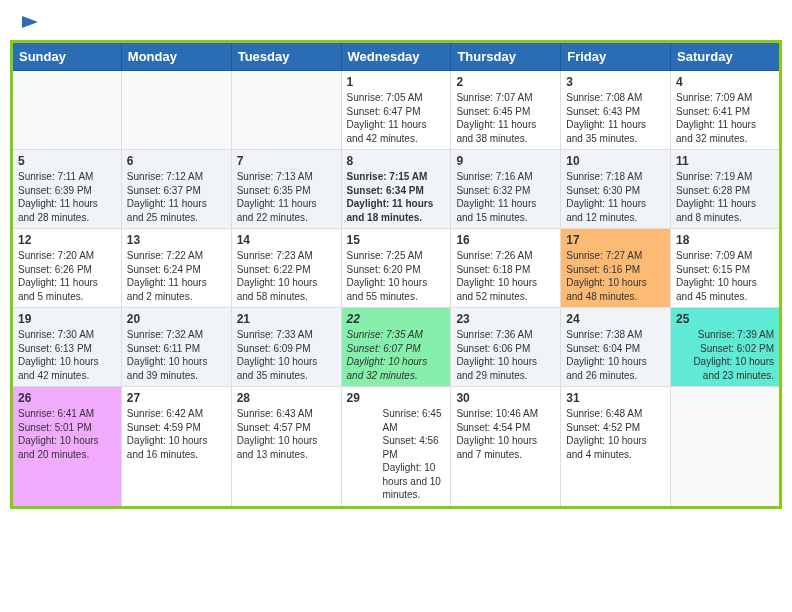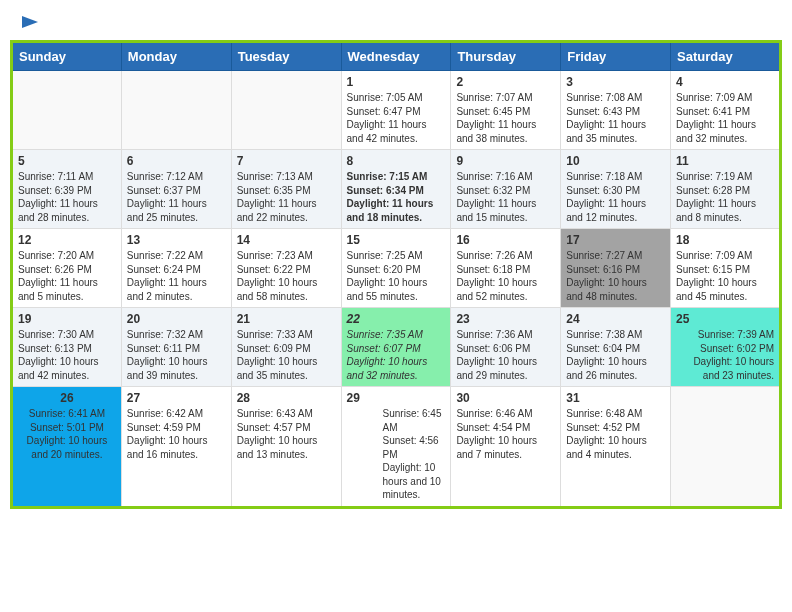--- a/index.html
+++ b/index.html
@@ -224,21 +224,21 @@
           <div class="day-info" style="white-space: pre-line;">Sunrise: 7:25 AM
 Sunset: 6:20 PM
 Daylight: 10 hours and 55 minutes.</div>
         </td>
         <td style="background: rgb(255, 255, 255);">
           <span class="day-number">16</span>
           <div class="day-info" style="white-space: pre-line;">Sunrise: 7:26 AM
 Sunset: 6:18 PM
 Daylight: 10 hours and 52 minutes.</div>
         </td>
-        <td style="background: #a3a3a3;">
+        <td style="background: #fdba74;">
           <span class="day-number">17</span>
           <div class="day-info" style="white-space: pre-line;">Sunrise: 7:27 AM
 Sunset: 6:16 PM
 Daylight: 10 hours and 48 minutes.</div>
         </td>
         <td style="background: rgb(255, 255, 255);">
           <span class="day-number">18</span>
           <div class="day-info" style="white-space: pre-line;">Sunrise: 7:09 AM
 Sunset: 6:15 PM
 Daylight: 10 hours and 45 minutes.</div>
@@ -282,21 +282,21 @@
 Daylight: 10 hours and 26 minutes.</div>
         </td>
         <td style="background: #5eead4;">
           <span class="day-number">25</span>
           <div class="day-info" style="white-space: pre-line; text-align: right;">Sunrise: 7:39 AM
 Sunset: 6:02 PM
 Daylight: 10 hours and 23 minutes.</div>
         </td>
       </tr>
       <tr>
-        <td style="background: #0ea5e9; text-align: center;">
+        <td style="background: #f0abfc;">
           <span class="day-number">26</span>
           <div class="day-info" style="white-space: pre-line;">Sunrise: 6:41 AM
 Sunset: 5:01 PM
 Daylight: 10 hours and 20 minutes.</div>
         </td>
         <td style="background: rgb(255, 255, 255);">
           <span class="day-number">27</span>
           <div class="day-info" style="white-space: pre-line;">Sunrise: 6:42 AM
 Sunset: 4:59 PM
 Daylight: 10 hours and 16 minutes.</div>
@@ -308,21 +308,21 @@
 Daylight: 10 hours and 13 minutes.</div>
         </td>
         <td style="background: rgb(255, 255, 255);">
           <span class="day-number">29</span>
           <div class="day-info" style="white-space: pre-line; margin-left: 36px;">Sunrise: 6:45 AM
 Sunset: 4:56 PM
 Daylight: 10 hours and 10 minutes.</div>
         </td>
         <td style="background: rgb(255, 255, 255);">
           <span class="day-number">30</span>
-          <div class="day-info" style="white-space: pre-line;">Sunrise: 6:46 AM
+          <div class="day-info" style="white-space: pre-line;">Sunrise: 10:46 AM
 Sunset: 4:54 PM
 Daylight: 10 hours and 7 minutes.</div>
         </td>
         <td style="background: rgb(255, 255, 255);">
           <span class="day-number">31</span>
           <div class="day-info" style="white-space: pre-line;">Sunrise: 6:48 AM
 Sunset: 4:52 PM
 Daylight: 10 hours and 4 minutes.</div>
         </td>
         <td class="empty-cell"></td>

